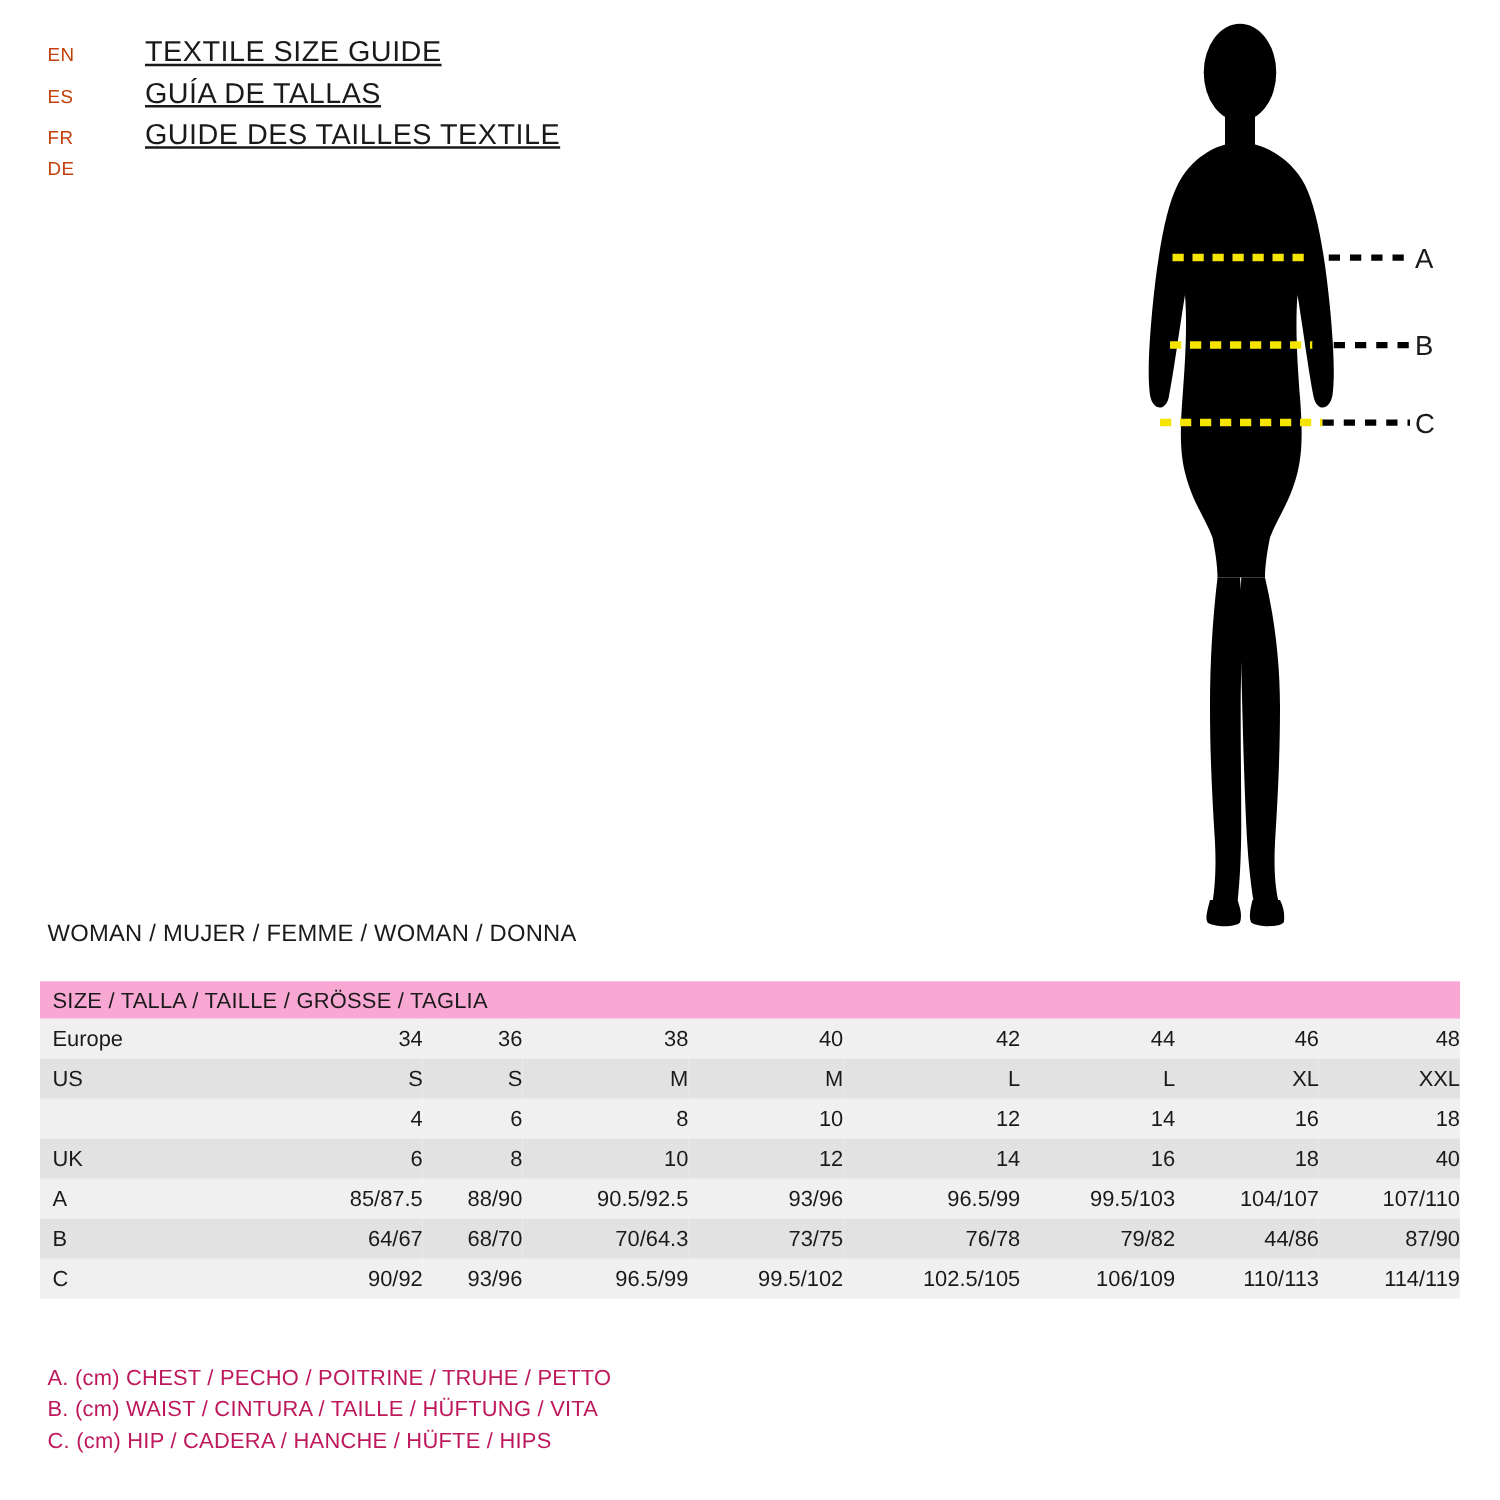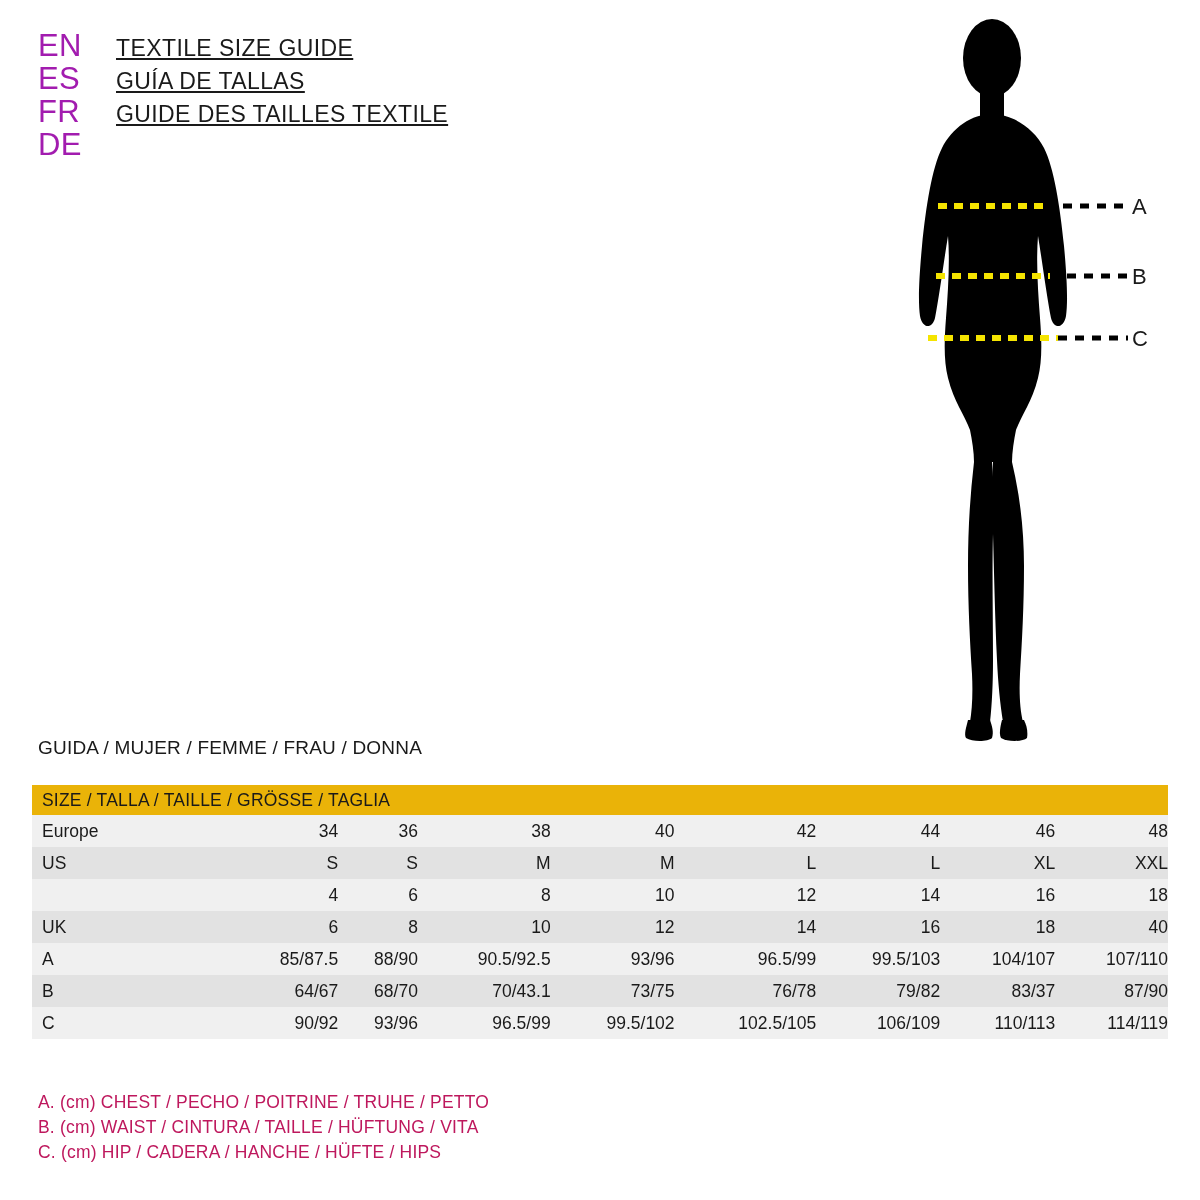--- a/index.html
+++ b/index.html
@@ -23,23 +23,23 @@
     top: 28px;
     width: 700px;
   }
   .title-row {
     display: flex;
     align-items: baseline;
     height: 33px;
   }
   .title-lang {
     width: 78px;
-    font-size: 31px;
+    font-size: 15px;
     letter-spacing: 0.4px;
-    color: #a21caf;
+    color: #c2410c;
   }
   .title-text {
     font-size: 23px;
     letter-spacing: 0.4px;
     color: #1a1a1a;
     white-space: nowrap;
     text-decoration: underline;
   }
 
   
@@ -81,21 +81,21 @@
     border-collapse: collapse;
     font-size: 17.5px;
   }
   .size-table td, .size-table th {
     padding: 0;
     height: 32px;
     font-weight: normal;
     color: #1a1a1a;
   }
   .size-table thead th {
-    background: #eab308;
+    background: #f9a8d4;
     text-align: left;
     padding-left: 10px;
     font-size: 17.5px;
     letter-spacing: 0.2px;
     height: 30px;
   }
   .size-table tbody tr:nth-child(odd) {
     background: #f0f0f0;
   }
   .size-table tbody tr:nth-child(even) {
@@ -205,21 +205,21 @@
     <line x1="186" y1="196" x2="268" y2="196" stroke="#000000" stroke-width="5" stroke-dasharray="9 8"></line>
     <line x1="190" y1="266" x2="268" y2="266" stroke="#000000" stroke-width="5" stroke-dasharray="9 8"></line>
     <line x1="198" y1="328" x2="268" y2="328" stroke="#000000" stroke-width="5" stroke-dasharray="9 8"></line>
   </svg>
 
   <div class="marker-label" style="left:272px; top:184px;">A</div>
   <div class="marker-label" style="left:272px; top:254px;">B</div>
   <div class="marker-label" style="left:272px; top:316px;">C</div>
 </div>
 
-<div class="section-heading">GUIDA / MUJER / FEMME / FRAU / DONNA</div>
+<div class="section-heading">WOMAN / MUJER / FEMME / WOMAN / DONNA</div>
 
 <table class="size-table">
   <thead>
     <tr>
       <th colspan="9">SIZE / TALLA / TAILLE / GRÖSSE / TAGLIA</th>
     </tr>
   </thead>
   <tbody>
     <tr>
       <td class="rowlabel">Europe</td>
@@ -273,25 +273,25 @@
       <td class="val">93/96</td>
       <td class="val">96.5/99</td>
       <td class="val">99.5/103</td>
       <td class="val">104/107</td>
       <td class="val">107/110</td>
     </tr>
     <tr>
       <td class="rowlabel">B</td>
       <td class="val">64/67</td>
       <td class="val">68/70</td>
-      <td class="val">70/43.1</td>
+      <td class="val">70/64.3</td>
       <td class="val">73/75</td>
       <td class="val">76/78</td>
       <td class="val">79/82</td>
-      <td class="val">83/37</td>
+      <td class="val">44/86</td>
       <td class="val">87/90</td>
     </tr>
     <tr>
       <td class="rowlabel">C</td>
       <td class="val">90/92</td>
       <td class="val">93/96</td>
       <td class="val">96.5/99</td>
       <td class="val">99.5/102</td>
       <td class="val">102.5/105</td>
       <td class="val">106/109</td>

